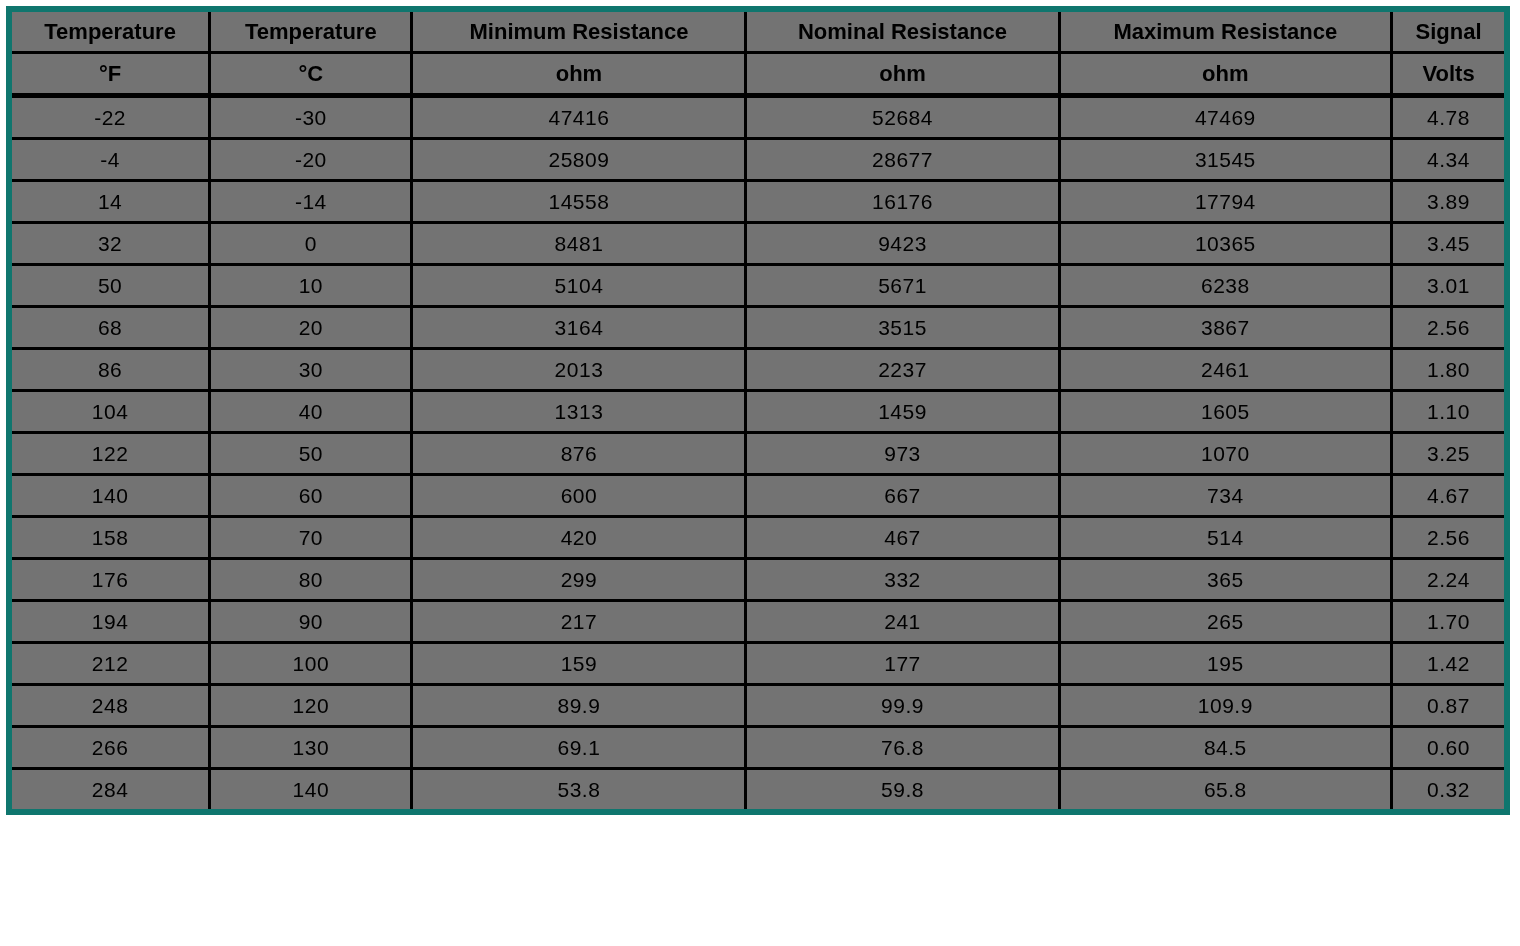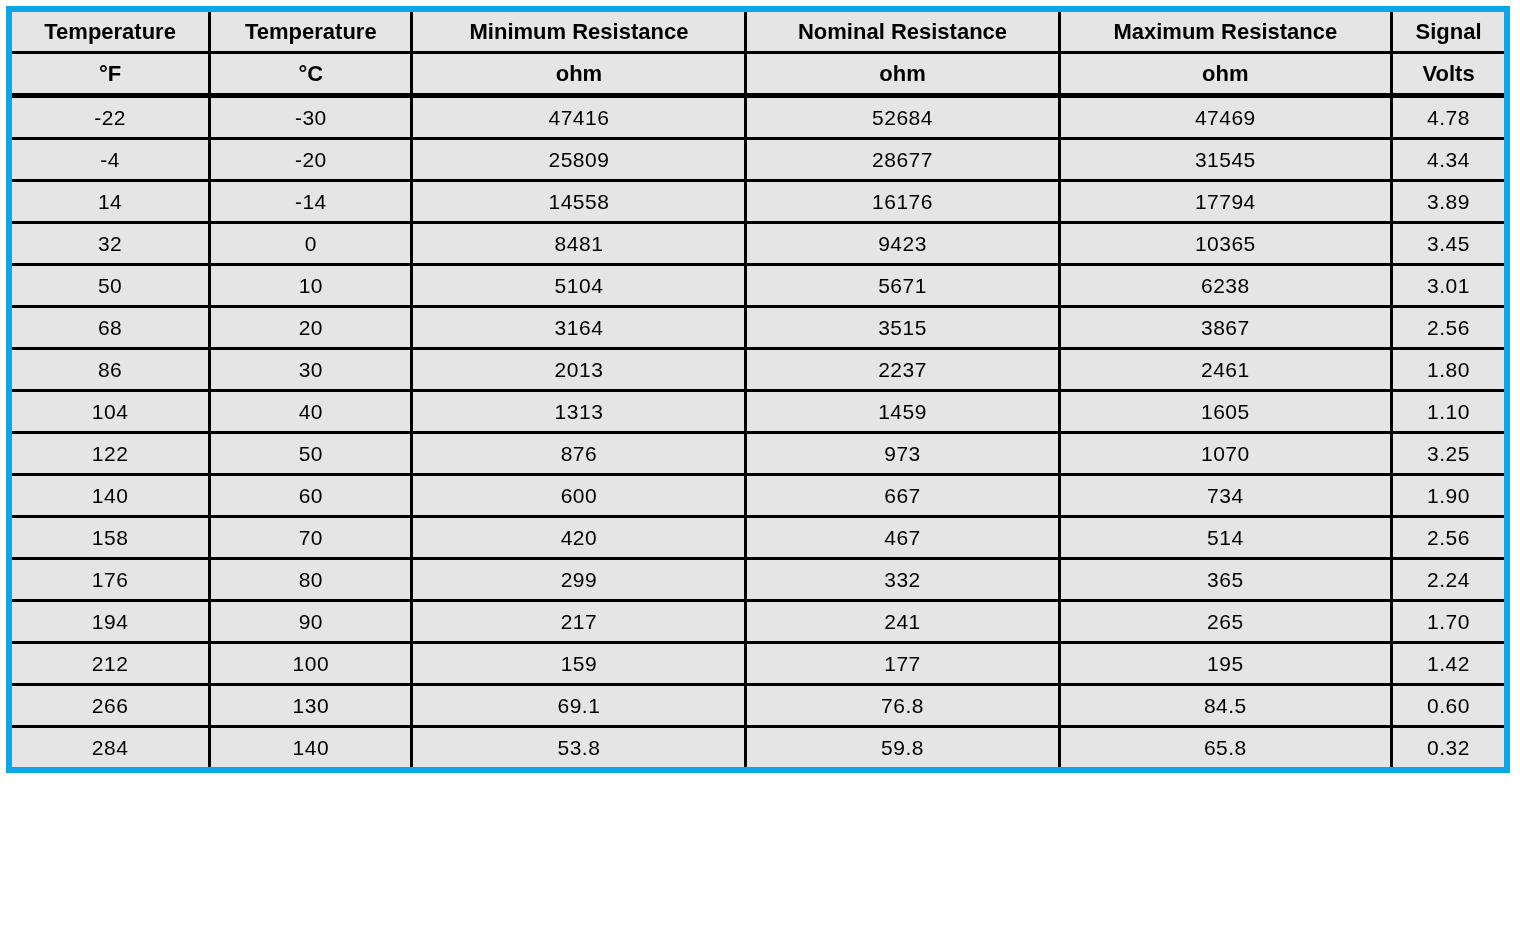--- a/index.html
+++ b/index.html
@@ -10,22 +10,22 @@
   body {
     padding: 6px;
     width: 1508px;
   }
   table.data-table {
     border-collapse: collapse;
     table-layout: fixed;
     width: 1504px;
     font-family: "Liberation Sans", sans-serif;
     color: #000000;
-    background: #e5e5e5;
-    border: 6px solid #0ea5e9;
+    background: #737373;
+    border: 6px solid #0f766e;
   }
   th, td {
     border: 3px solid #000000;
     text-align: center;
     vertical-align: middle;
     padding: 0;
     height: 39px;
     overflow: hidden;
     white-space: nowrap;
   }
@@ -153,21 +153,21 @@
         <td>973</td>
         <td>1070</td>
         <td>3.25</td>
       </tr>
       <tr>
         <td>140</td>
         <td>60</td>
         <td>600</td>
         <td>667</td>
         <td>734</td>
-        <td>1.90</td>
+        <td>4.67</td>
       </tr>
       <tr>
         <td>158</td>
         <td>70</td>
         <td>420</td>
         <td>467</td>
         <td>514</td>
         <td>2.56</td>
       </tr>
       <tr>
@@ -188,20 +188,28 @@
       </tr>
       <tr>
         <td>212</td>
         <td>100</td>
         <td>159</td>
         <td>177</td>
         <td>195</td>
         <td>1.42</td>
       </tr>
       <tr>
+        <td>248</td>
+        <td>120</td>
+        <td>89.9</td>
+        <td>99.9</td>
+        <td>109.9</td>
+        <td>0.87</td>
+      </tr>
+      <tr>
         <td>266</td>
         <td>130</td>
         <td>69.1</td>
         <td>76.8</td>
         <td>84.5</td>
         <td>0.60</td>
       </tr>
       <tr>
         <td>284</td>
         <td>140</td>

